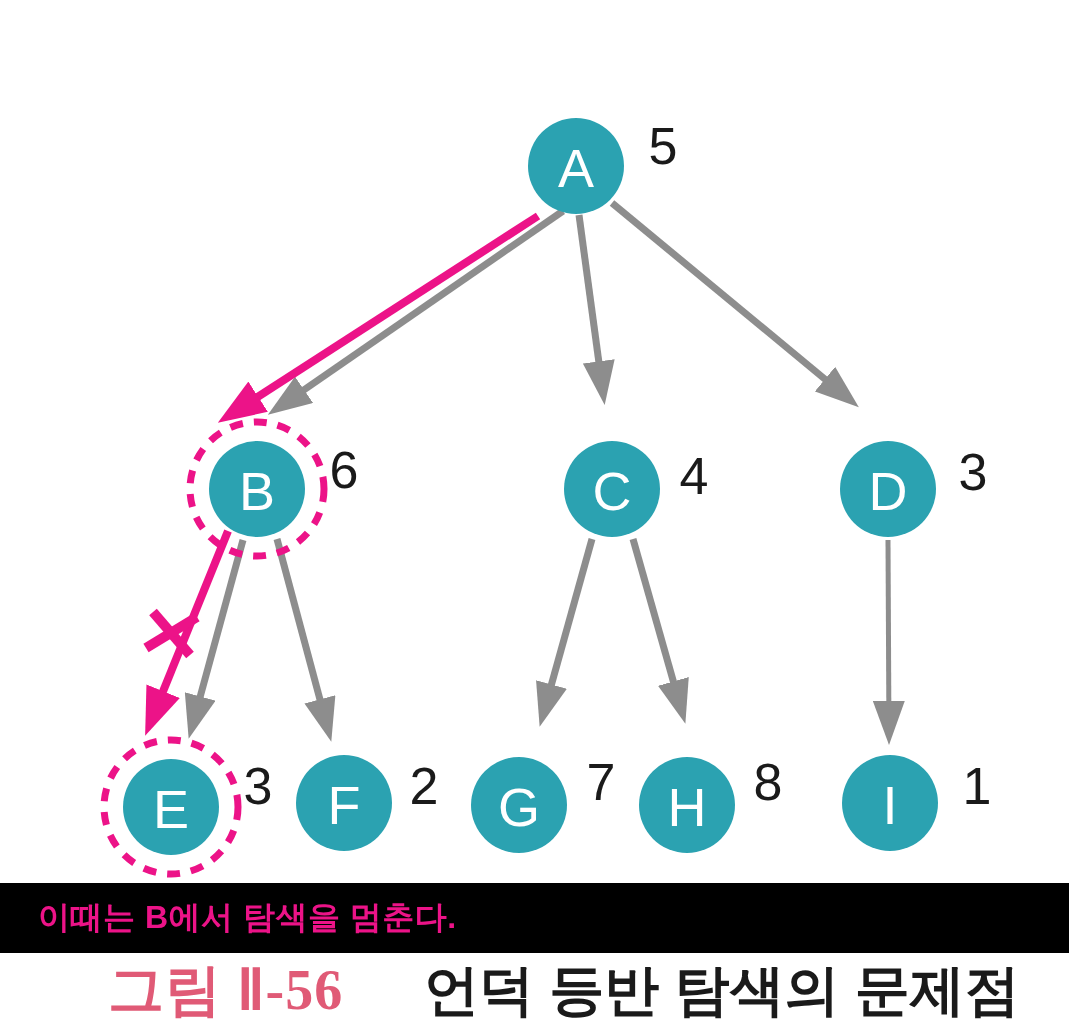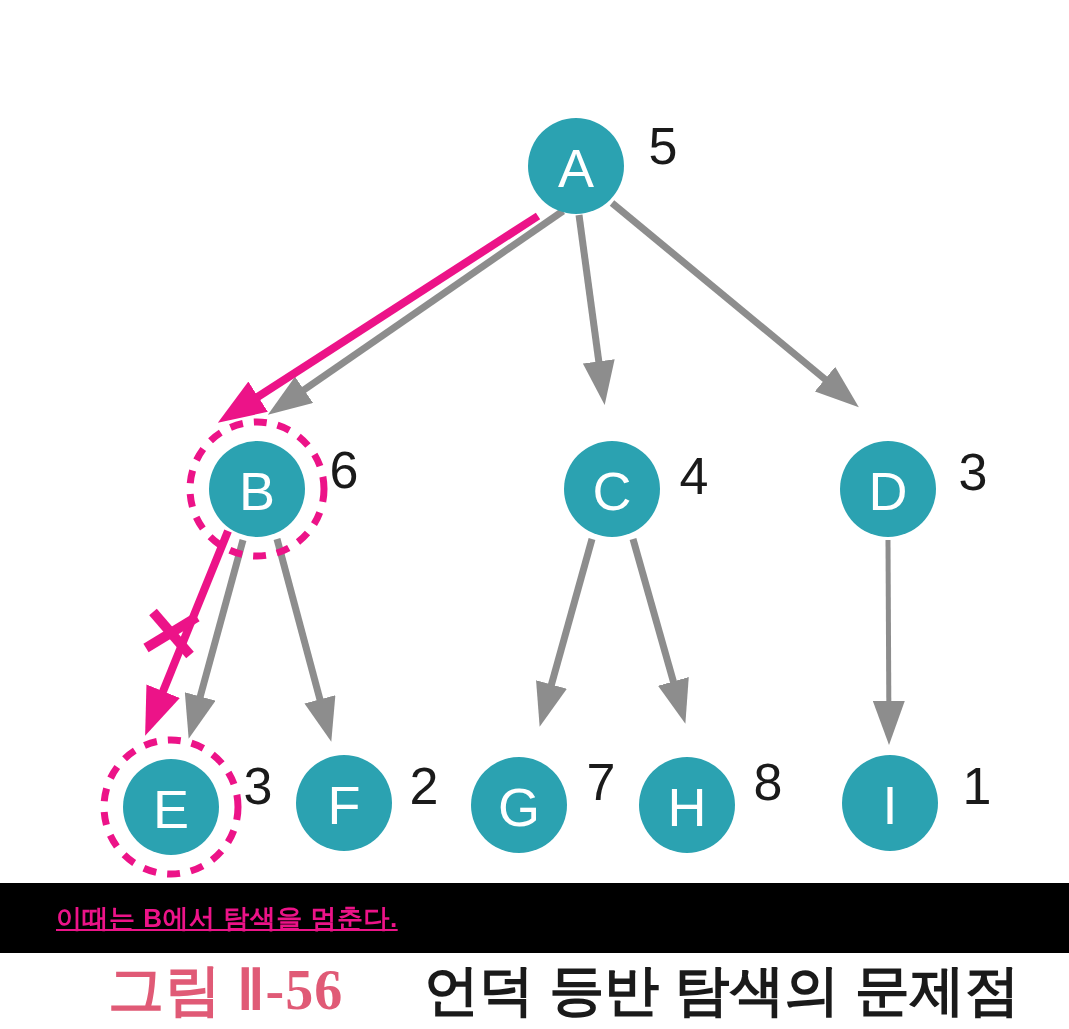--- a/index.html
+++ b/index.html
@@ -18,25 +18,24 @@
   }
   .note-bar {
     position: absolute;
     left: 0; top: 883px;
     width: 1069px; height: 70px;
     background: #000000;
     display: flex;
     align-items: center;
   }
   .note-text {
-    padding-left: 56px;
-    font-size: 26px;
+    padding-left: 38px;
+    font-size: 32px;
     font-weight: bold;
     letter-spacing: 0.5px;
-    text-decoration: underline;
   }
   .caption-row {
     position: absolute;
     left: 0; top: 953px;
     width: 1069px; height: 76px;
   }
   .caption-label {
     position: absolute;
     left: 108px; top: 50%;
     transform: translateY(-50%);

